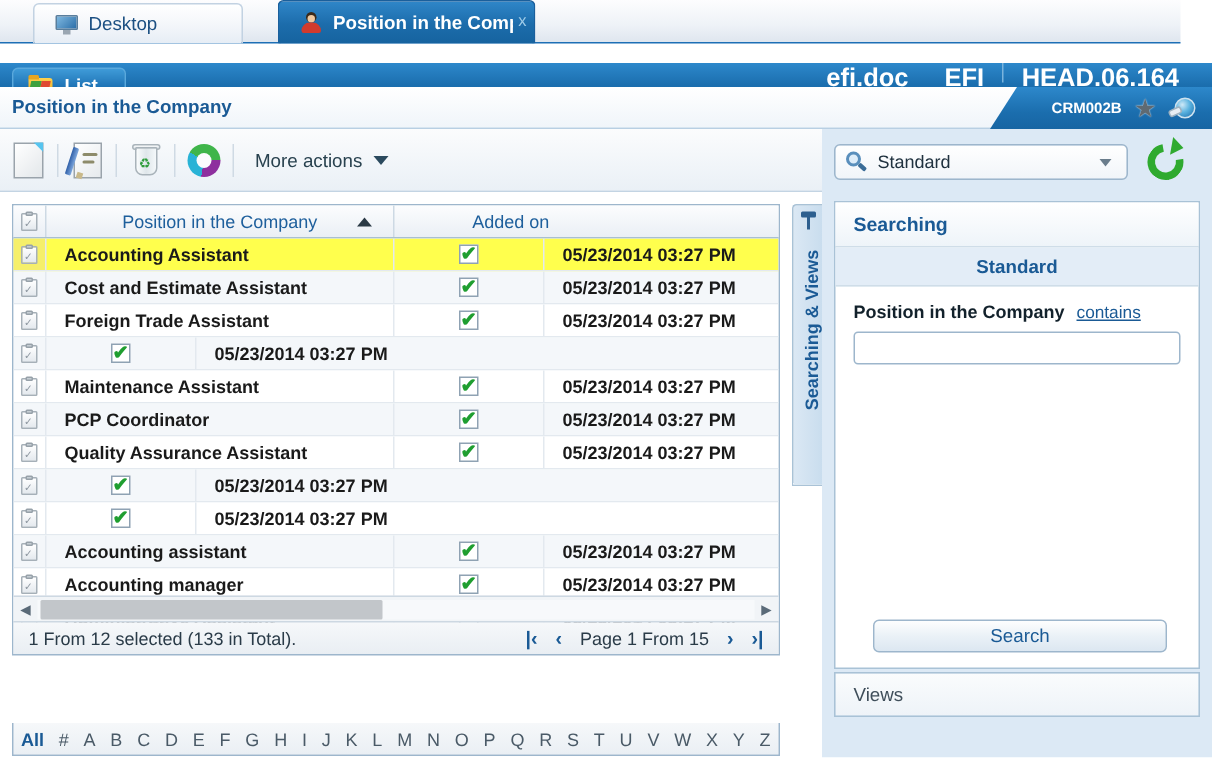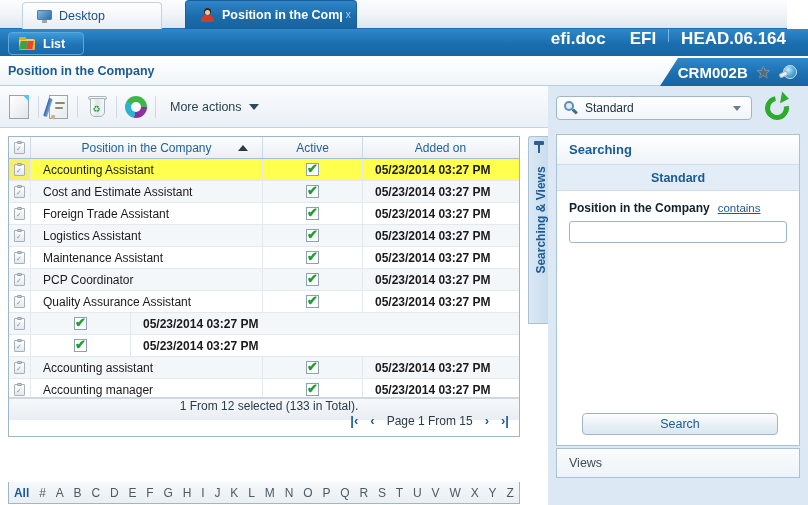--- a/index.html
+++ b/index.html
@@ -63,21 +63,21 @@
     position:absolute; left:5px; top:1.5px; width:5px; height:5px; border-radius:50%;
     background:#f0c9a0;
   }
   .ico-person .body {
     position:absolute; left:1px; top:7px; width:13px; height:7px;
     border-radius: 7px 7px 2px 2px; background:#d13b2e;
   }
 
   
   .bluebar {
-    position: absolute; left: 0; top: 29px; width: 808px; height: 27px;
+    position: absolute; left: 0; top: 42px; width: 808px; height: 27px;
     background: linear-gradient(to bottom,#2d88cb 0%,#1b6eae 55%,#1765a3 100%);
   }
   .listbtn {
     position: absolute; left: 8px; top: 3px; height: 23px;
     display: flex; align-items: center; gap: 8px;
     padding: 0 18px 0 10px;
     background: linear-gradient(to bottom,#3f9bd8 0%,#1f74b6 55%,#1a69a9 100%);
     border: 1px solid #5aa9dd; border-radius: 4px;
     color:#ffffff; font-weight: bold; font-size: 12.5px;
   }
@@ -116,21 +116,21 @@
     color:#1a5a95; font-weight:bold; font-size:12.5px;
   }
   .crmtab {
     position:absolute; right:0; top:0; height:28px; width:148px;
     background: linear-gradient(to bottom,#2d88cb 0%,#1b6eae 60%,#1765a3 100%);
     border-top-left-radius: 0;
     display:flex; align-items:center; justify-content:flex-end; gap:8px;
     padding-right:10px;
     clip-path: polygon(18px 0, 100% 0, 100% 100%, 0 100%);
   }
-  .crmtab .crmlabel { color:#ffffff;font-weight:bold;font-size:15px; }
+  .crmtab .crmlabel { color:#ffffff;font-weight:bold;font-size:10px; }
   .ico-star { color:#5f6a72; font-size:17px; line-height:17px; text-shadow: 0 0 1px #fff; }
   .ico-globe { width:19px;height:16px;position:relative; }
   .ico-globe .gl {
     position:absolute;left:4px;top:1px;width:14px;height:14px;border-radius:50%;
     background: radial-gradient(circle at 35% 32%, #cfe9f7 0%, #5bb3e0 45%, #1a6aa8 100%);
     border:1px solid #cfe2ee;
   }
   .ico-globe .gm {
     position:absolute;left:0px;top:8px;width:9px;height:5px;background:#e8eef3;
     border:1px solid #9fb2c0; border-radius:2px; transform: rotate(-25deg);
@@ -226,21 +226,21 @@
     position:absolute; right:14px; top:8px;
     width:0;height:0;border-left:5px solid transparent;border-right:5px solid transparent;
     border-bottom:6px solid #2b3a45;
   }
   .gridbody { height: 256px; overflow:hidden; }
   .row { display:flex; height:22px; border-bottom:1px solid #e3e9ef; }
   .row .cell {
     display:flex;align-items:center; font-size:12px; color:#1a1a1a;
     border-right:1px solid #e3e9ef; height:100%;
   }
-  .row .cell.c1 { padding-left:12px; font-weight:normal; }
+  .row .cell.c1 { padding-left:12px; font-weight:bold; }
   .row .cell.c2 { justify-content:center; }
   .row .cell.c3 { padding-left:12px; font-weight:bold; border-right:none; }
   .row .cell.c0 { justify-content:center; }
   .row.odd { background:#ffffff; }
   .row.even { background:#f4f7fa; }
   .row.sel { background:#ffff4d; }
   .row.sel .cell.c0 { background:#f5ef6a; }
   .row.last { background:#edf1f5; }
 
   .ico-clip { width:11px;height:13px;position:relative; }
@@ -268,24 +268,24 @@
   .hscroll {
     position:absolute; left:0; bottom:22px; width:100%; height:17px;
     background:#f1f4f7; border-top:1px solid #cdd8e2;
     display:flex; align-items:center;
   }
   .hs-arrow { width:16px;height:17px;display:flex;align-items:center;justify-content:center;color:#5a6a78;font-size:9px; }
   .hs-track { flex:1; height:13px; background:#f7f9fb; position:relative; }
   .hs-thumb { position:absolute;left:2px;top:0;width:228px;height:13px;background:#c2c6ca;border-radius:1px; }
 
   .statusbar {
-    position:absolute; left:0; bottom:16px; width:100%; height:22px;
+    position:absolute; left:0; bottom:0; width:100%; height:22px;
     background: linear-gradient(to bottom,#f6f8fa,#e9eef3);
     border-top:1px solid #cdd8e2;
-    display:flex;align-items:center;flex-direction:column;
+    display:flex;align-items:center;
   }
   .statustext { margin-left:10px; color:#2a3b48; font-size:12px; }
   .pager { margin-left:auto; margin-right:10px; display:flex;align-items:center;gap:12px; color:#1a5a95; }
   .pgbtn { font-size:13px; font-weight:bold; color:#1a5a95; }
   .pgtext { color:#2a3b48; font-size:12px; }
 
   
   .alpha {
     position:absolute; left:8px; top:438px; width:512px; height:22px;
   }
@@ -496,23 +496,20 @@
         <span class="ico-clip">
             <span class="bd"></span>
             <span class="cp"></span>
             <span class="tk">✓</span>
           </span>
       </div>
       <div class="hc c1">
         <span>Position in the Company</span>
         <span class="sortarrow"></span>
       </div>
-      <div class="hc c2">
-        <span>Active</span>
-      </div>
       <div class="hc c3">
         <span>Added on</span>
       </div>
     </div>
     <div class="gridbody" id="gridbody">
         <div class="row sel">
           <div class="cell c0">
             <span class="ico-clip">
               <span class="bd"></span>
               <span class="cp"></span>
@@ -554,21 +551,20 @@
           <div class="cell c3">05/23/2014 03:27 PM</div>
         </div>
         <div class="row even">
           <div class="cell c0">
             <span class="ico-clip">
               <span class="bd"></span>
               <span class="cp"></span>
               <span class="tk">✓</span>
             </span>
           </div>
-          <div class="cell c1">Logistics Assistant</div>
           <div class="cell c2">
             <span class="chk"></span>
           </div>
           <div class="cell c3">05/23/2014 03:27 PM</div>
         </div>
         <div class="row odd">
           <div class="cell c0">
             <span class="ico-clip">
               <span class="bd"></span>
               <span class="cp"></span>

